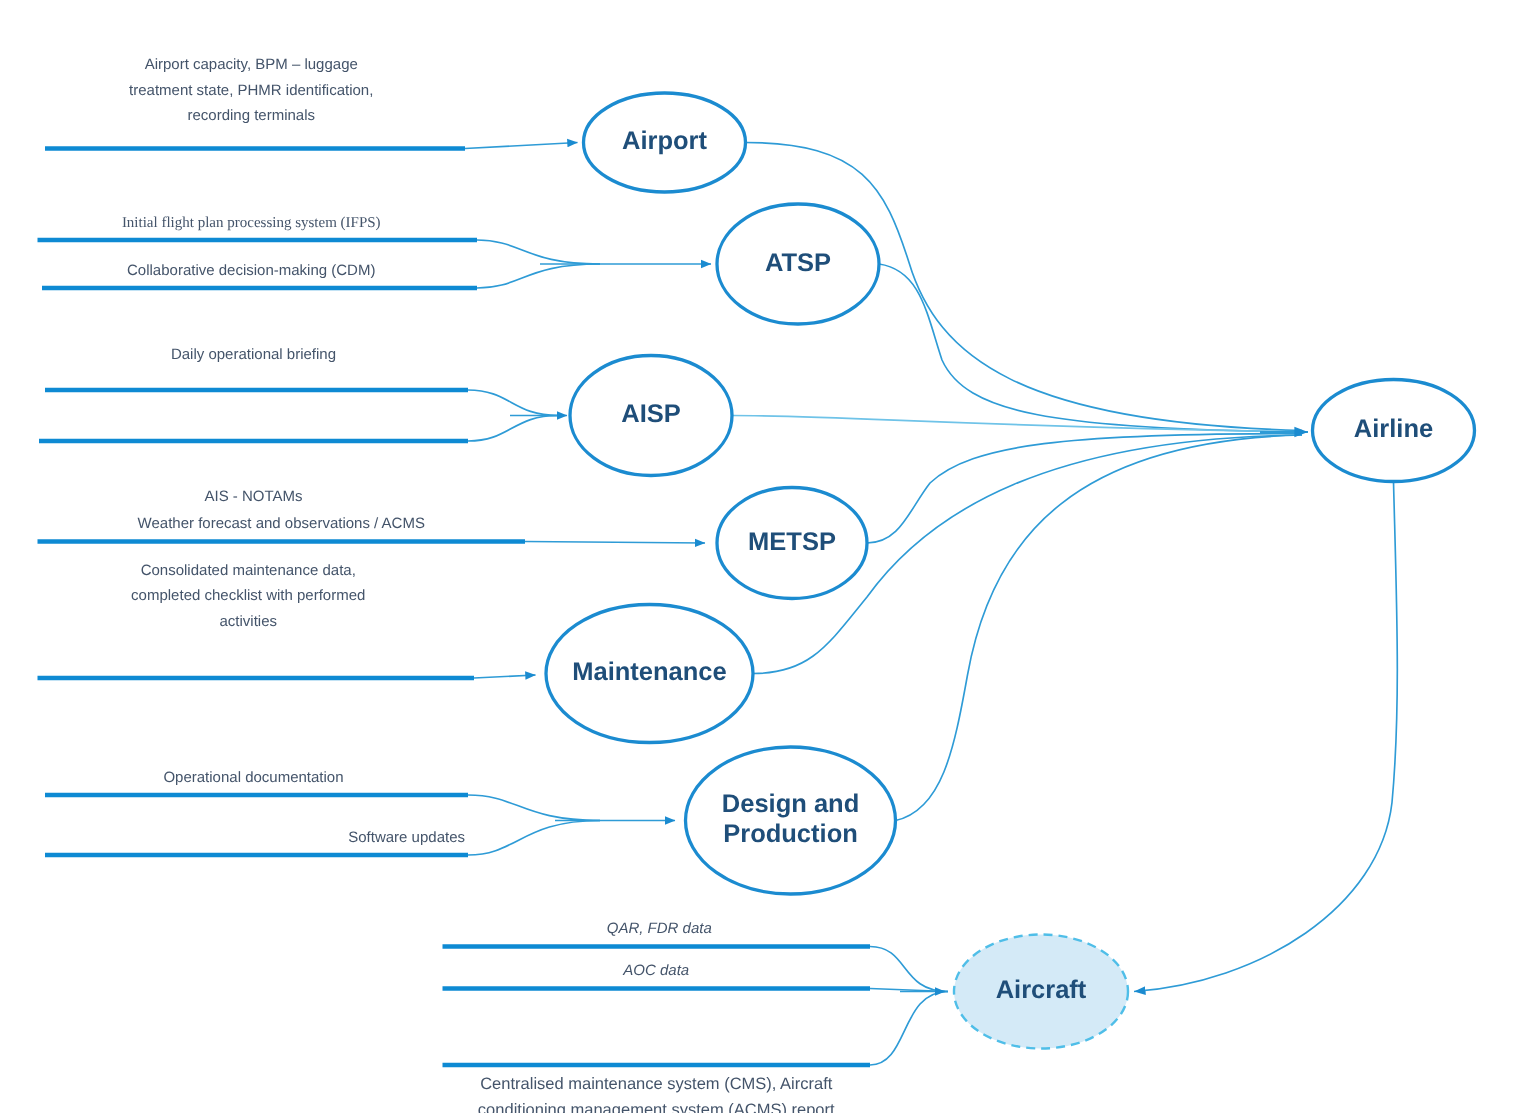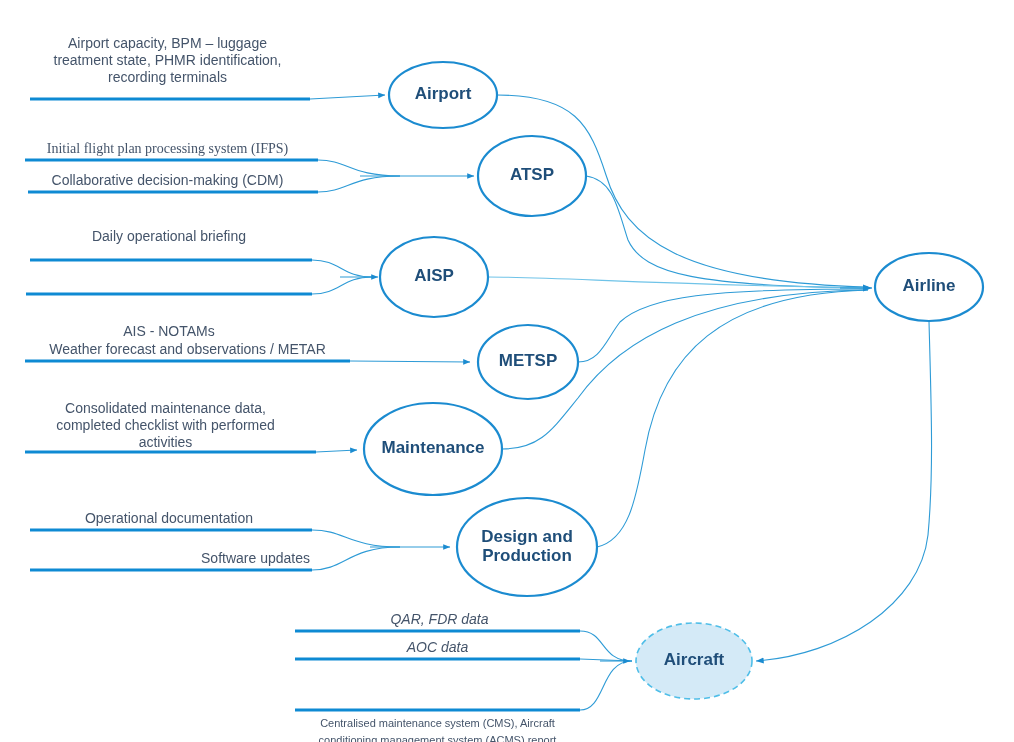--- a/index.html
+++ b/index.html
@@ -9,21 +9,21 @@
     font-family:"Liberation Sans", sans-serif;
     -webkit-font-smoothing:antialiased;
     overflow:hidden;
   }
   #diagram-root{position:relative;width:1014px;height:742px;background:#fff;}
   svg#diagram-canvas{position:absolute;left:0;top:0;width:1014px;height:742px;}
 
   .flow-label{
     position:absolute;
     color:#44546A;
-    font-size:14px;
+    font-size:10px;
     line-height:17px;
     text-align:center;
     white-space:pre-line;
     font-family:"Liberation Sans", sans-serif;
   }
   .node-label{
     fill:#1F4E79;
     font-family:"Liberation Sans", sans-serif;
     font-weight:bold;
     text-anchor:middle;
@@ -135,22 +135,22 @@
   </svg>
 
   <div id="labels-layer">
       <div class="flow-label" style="left: 25px; top: 35px; width: 285px; color: rgb(68, 84, 106);">Airport capacity, BPM – luggage
 treatment state, PHMR identification,
 recording terminals</div>
       <div class="flow-label" style="left: 20px; top: 140px; width: 295px; color: rgb(68, 84, 106); font-family: Liberation Serif, serif;">Initial flight plan processing system (IFPS)</div>
       <div class="flow-label" style="left: 25px; top: 172px; width: 285px; color: rgb(68, 84, 106);">Collaborative decision-making (CDM)</div>
       <div class="flow-label" style="left: 28px; top: 228px; width: 282px; color: rgb(68, 84, 106);">Daily operational briefing</div>
       <div class="flow-label" style="left: 28px; top: 275px; width: 282px; color: rgb(68, 84, 106); margin-top: 48px;">AIS - NOTAMs</div>
-      <div class="flow-label" style="left: 25px; top: 341px; width: 325px; color: rgb(68, 84, 106);">Weather forecast and observations / METAR</div>
-      <div class="flow-label" style="left: 18px; top: 400px; width: 295px; color: rgb(68, 84, 106);">Consolidated maintenance data,
+      <div class="flow-label" style="left: 25px; top: 341px; width: 325px; color: rgb(68, 84, 106);">Weather forecast and observations / ACMS</div>
+      <div class="flow-label" style="left: 18px; top: 372px; width: 295px; color: rgb(68, 84, 106);">Consolidated maintenance data,
 completed checklist with performed
 activities</div>
       <div class="flow-label" style="left: 28px; top: 510px; width: 282px; color: rgb(68, 84, 106);">Operational documentation</div>
       <div class="flow-label" style="left: 28px; top: 550px; width: 282px; color: rgb(68, 84, 106); text-align: right;">Software updates</div>
       <div class="flow-label" style="left: 297px; top: 611px; width: 285px; color: rgb(68, 84, 106); font-style: italic;">QAR, FDR data</div>
       <div class="flow-label" style="left: 295px; top: 639px; width: 285px; color: rgb(68, 84, 106); font-style: italic;">AOC data</div>
       <div class="flow-label" style="left: 295px; top: 671px; width: 285px; color: rgb(68, 84, 106); font-size: 11px; margin-top: 44px;">Centralised maintenance system (CMS), Aircraft
 conditioning management system (ACMS) report</div>
     </div>
 

